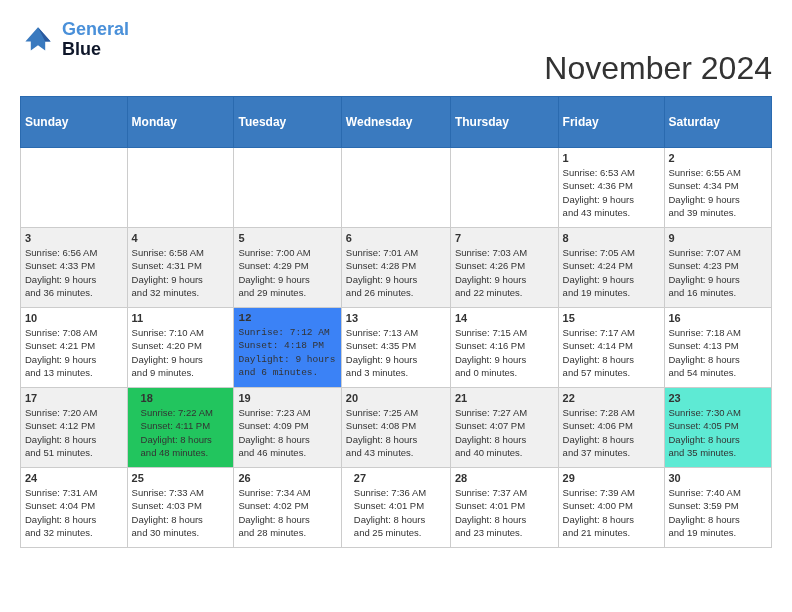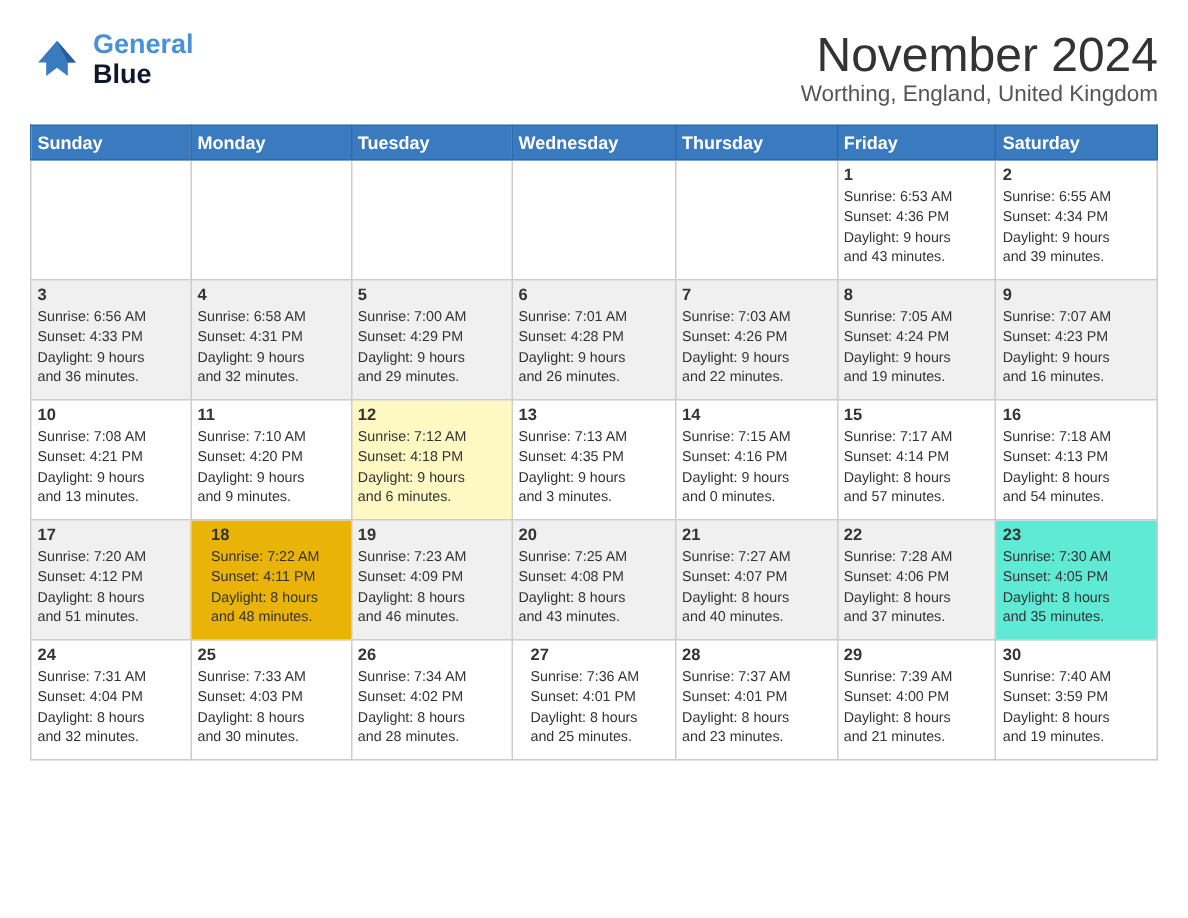--- a/index.html
+++ b/index.html
@@ -34,20 +34,21 @@
     }
     .logo-text span {
       color: #4a90d9;
     }
     .logo-icon {
       width: 36px;
       height: 36px;
     }
     .title-block {
       text-align: right;
+      margin-top: 32px;
     }
     .month-title {
       font-size: 32px;
       font-weight: normal;
       color: #333;
       line-height: 1;
     }
     .location {
       font-size: 15px;
       color: #555;
@@ -55,21 +56,21 @@
     }
     .calendar {
       width: 100%;
       border-collapse: collapse;
     }
     .calendar th {
       background: #3a7abf;
       color: #fff;
       font-size: 12px;
       font-weight: bold;
-      padding: 4px 4px;
+      padding: 18px 4px;
       text-align: left;
       border: 1px solid #2a6aaf;
     }
     .calendar td {
       vertical-align: top;
       border: 1px solid #ccc;
       padding: 4px 4px;
       font-size: 10px;
       color: #333;
       width: 113px;
@@ -105,21 +106,20 @@
         <polygon points="20,8 34,24 28,24 28,34 20,28 12,34 12,24 6,24" fill="#3a7abf"></polygon>
         <polygon points="20,8 34,24 28,24" fill="#2a5a9f"></polygon>
       </svg>
       <div class="logo-text">
         <div><span>General</span></div>
         <div style="color:#0f172a;">Blue</div>
       </div>
     </div>
     <div class="title-block">
       <div class="month-title">November 2024</div>
-      <div class="location">Worthing, England, United Kingdom</div>
     </div>
   </div>
 
   <table class="calendar">
     <thead>
       <tr>
         <th>Sunday</th>
         <th>Monday</th>
         <th>Tuesday</th>
         <th>Wednesday</th>
@@ -209,21 +209,21 @@
 Daylight: 9 hours
 and 13 minutes.</div>
           </td>
           <td style="background: rgb(255, 255, 255);">
             <span class="day-num">11</span>
             <div class="day-info" style="white-space: pre-line;">Sunrise: 7:10 AM
 Sunset: 4:20 PM
 Daylight: 9 hours
 and 9 minutes.</div>
           </td>
-          <td style="background: #fef9c3;">
+          <td style="background: #3b82f6; font-family: Liberation Mono, monospace;">
             <span class="day-num">12</span>
             <div class="day-info" style="white-space: pre-line;">Sunrise: 7:12 AM
 Sunset: 4:18 PM
 Daylight: 9 hours
 and 6 minutes.</div>
           </td>
           <td style="background: rgb(255, 255, 255);">
             <span class="day-num">13</span>
             <div class="day-info" style="white-space: pre-line;">Sunrise: 7:13 AM
 Sunset: 4:35 PM
@@ -253,21 +253,21 @@
           </td>
         </tr>
         <tr>
           <td style="background: rgb(240, 240, 240);">
             <span class="day-num">17</span>
             <div class="day-info" style="white-space: pre-line;">Sunrise: 7:20 AM
 Sunset: 4:12 PM
 Daylight: 8 hours
 and 51 minutes.</div>
           </td>
-          <td style="background: #eab308; padding-left: 13px;">
+          <td style="background: #22c55e; padding-left: 13px;">
             <span class="day-num">18</span>
             <div class="day-info" style="white-space: pre-line;">Sunrise: 7:22 AM
 Sunset: 4:11 PM
 Daylight: 8 hours
 and 48 minutes.</div>
           </td>
           <td style="background: rgb(240, 240, 240);">
             <span class="day-num">19</span>
             <div class="day-info" style="white-space: pre-line;">Sunrise: 7:23 AM
 Sunset: 4:09 PM

